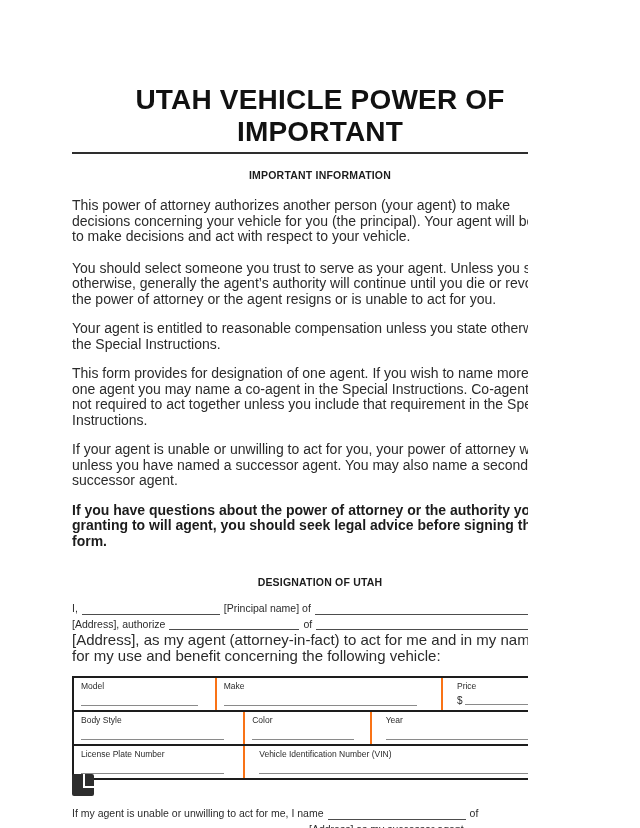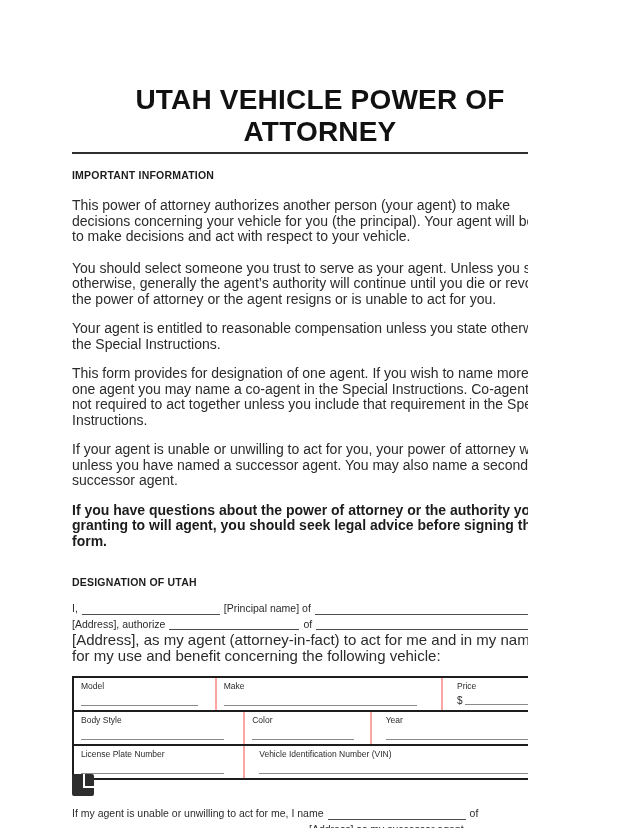--- a/index.html
+++ b/index.html
@@ -11,21 +11,21 @@
   }
   .content { margin:0 72px; width:496px; }
 
   .doc-title {
     padding-top:84px; text-align:center; font-weight:bold;
     font-size:28px; line-height:32px; color:#111; letter-spacing:0.2px;
   }
   .title-rule { border:none; border-top:2px solid #2e2e2e; margin:4px 0 0 0; }
 
   .section-heading {
-    margin-top:15px; text-align:left; font-weight:bold;
+    margin-top:15px; text-align:center; font-weight:bold;
     font-size:10.5px; letter-spacing:0.2px; color:#1c1c1c;
   }
   .para { margin-top:16px; font-size:14px; line-height:15.5px; text-align:left; }
   .para.bold { font-weight:bold; margin-top:14px; color:#1c1c1c; }
   .mt-sm { margin-top:13px; }
 
   .designation-heading { margin-top:27px; }
 
   .fill-line {
     display:flex; align-items:flex-end; font-size:10.5px; line-height:15.5px;
@@ -40,21 +40,21 @@
   .blank.w140 { width:138px; }
   .blank.w132 { width:130px; }
   .blank.w237 { width:233px; margin-left:0; }
   .wrap-text { font-size:15px; line-height:15.5px; }
 
   .vtable { margin-top:13px; border:2px solid #1d1d1d; }
   .vrow { display:flex; border-bottom:2px solid #1d1d1d; }
   .vrow:last-child { border-bottom:none; }
   .vcell {
     box-sizing:border-box; height:32px; padding:3px 7px 4px 7px;
-    border-right:2px solid #fca5a5;
+    border-right:2px solid #f97316;
     display:flex; flex-direction:column; justify-content:space-between;
   }
   .vcell:last-child { border-right:none;padding-left:14px; }
   .vcell-label { font-size:8.5px; color:#2b2b2b; }
   .vcell-line { border-bottom:1px solid #8a8a8a; width:92%; height:0; }
   .price-line { display:flex; align-items:flex-end; width:96%; font-size:10px; }
   .price-line .vcell-line { flex:1 1 auto; margin-left:2px; margin-bottom:1px; }
   .r1c1 { width:29%; } .r1c2 { width:46%; } .r1c3 { width:25%; }
   .r2c1 { width:34.8%; } .r2c2 { width:25.7%; } .r2c3 { width:39.5%; }
   .r3c1 { width:34.8%; } .r3c2 { width:65.2%; }
@@ -73,21 +73,21 @@
   }
 </style>
 </head>
 <body>
 
 <div class="page">
   <div class="content">
 
     <div class="doc-title">
       <div>UTAH VEHICLE POWER OF</div>
-      <div>ATTORNEY</div>
+      <div>IMPORTANT</div>
     </div>
     <hr class="title-rule">
 
     <div class="section-heading">IMPORTANT INFORMATION</div>
 
     <p class="para" style="margin-top:17px">This power of attorney authorizes another person (your agent) to make decisions concerning your vehicle for you (the principal). Your agent will be able to make decisions and act with respect to your vehicle.</p>
     <p class="para">You should select someone you trust to serve as your agent. Unless you specify otherwise, generally the agent’s authority will continue until you die or revoke the power of attorney or the agent resigns or is unable to act for you.</p>
     <p class="para mt-sm">Your agent is entitled to reasonable compensation unless you state otherwise in the Special Instructions.</p>
     <p class="para mt-sm">This form provides for designation of one agent. If you wish to name more than one agent you may name a co-agent in the Special Instructions. Co-agents are not required to act together unless you include that requirement in the Special Instructions.</p>
     <p class="para mt-sm">If your agent is unable or unwilling to act for you, your power of attorney will end unless you have named a successor agent. You may also name a second successor agent.</p>

